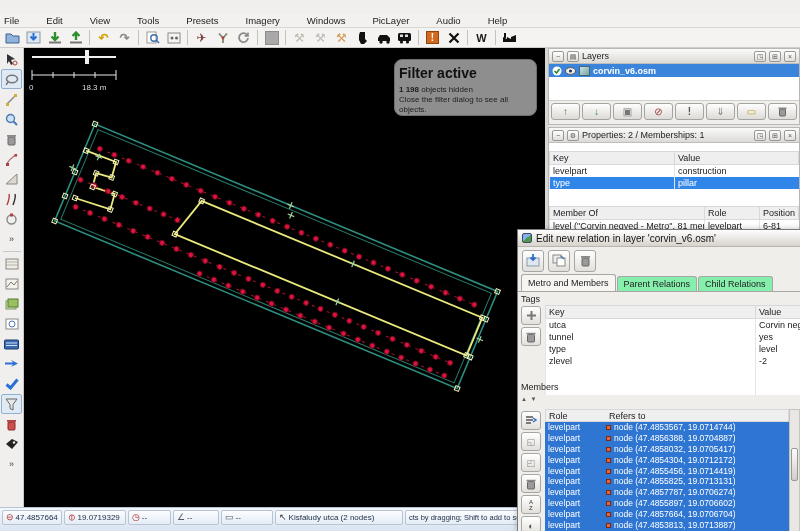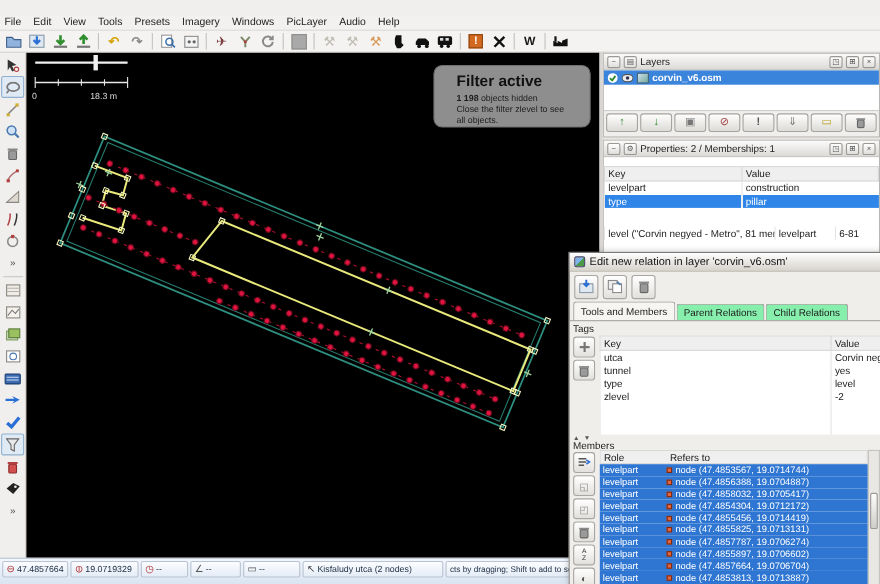--- a/index.html
+++ b/index.html
@@ -11,21 +11,21 @@
   .titlebar { position:absolute; left:0; top:0; width:800px; height:14px;
     background:linear-gradient(#9dc3e8,#6d9bd1 50%,#4d7fb8); display:flex; align-items:center; padding:0 3px; }
   .titlebar .appicon { width:10px; height:10px; background:linear-gradient(135deg,#cfe6ff 40%,#4a8a3a 60%); border:1px solid #2a4a7a; border-radius:2px; margin-right:4px; }
   .titlebar .title { font-size:9.5px; color:#0c1c30; flex:1; white-space:nowrap; }
   .winbtns { display:flex; gap:1px; }
   .winbtn { width:22px; height:11px; border:1px solid #35537a; border-radius:2px;
     background:linear-gradient(#e8f1fb,#9cb8d8); font-size:8px; line-height:9px; text-align:center; color:#23405f; }
 
   
   .menubar { position:absolute; left:0; top:14px; width:800px; height:14px; background:#f2f1ef;
-    border-bottom:1px solid #d8d6d2; display:flex; align-items:center; padding-left:4px; gap:11px; }
+    border-bottom:1px solid #d8d6d2; display:flex; align-items:center; padding-left:4px; gap:27px; }
   .menubar span { font-size:9.5px; color:#222; }
 
   
   .toolbar { position:absolute; left:0; top:28px; width:800px; height:20px; background:#f4f3f1;
     border-bottom:1px solid #cfcdc9; display:flex; align-items:center; padding-left:2px; }
   .tbtn { width:21px; height:18px; display:flex; align-items:center; justify-content:center; border-radius:2px; }
   .tsep { width:1px; height:15px; background:#c4c2be; margin:0 3px; }
   .glyph { font-size:12px; line-height:12px; }
 
   
@@ -33,21 +33,21 @@
   .left-toolbar { position:absolute; left:0; top:0; width:24px; height:459px; background:#f0efed;
     border-right:1px solid #c9c7c3; display:flex; flex-direction:column; align-items:center; padding-top:1px; }
   .ltbtn { width:21px; height:20px; display:flex; align-items:center; justify-content:center; border-radius:2px; margin:0; }
   .pressed { background:#dfeaf5; border:1px solid #8fb0d0; }
   .lsep { width:18px; height:1px; background:#c9c7c3; margin:2px 0; }
 
   .map { position:absolute; left:24px; top:0; width:521px; height:459px; background:#000; overflow:hidden; }
 
   .filter-notice { position:absolute; left:370px; top:11px; width:143px; height:57px;
     background:rgba(150,150,150,0.95); border:1px solid #6f6f6f; border-radius:8px;
-    box-shadow:2px 2px 4px rgba(0,0,0,0.6); padding:5px 20px; }
+    box-shadow:2px 2px 4px rgba(0,0,0,0.6); padding:5px 4px; }
   .filter-notice .fn-title { font-size:14px; font-weight:bold; color:#101010; margin-bottom:4px; }
   .filter-notice .fn-line { font-size:8px; color:#1d1d1d; line-height:10px; }
   .filter-notice b { font-weight:bold; }
 
   
   .right-col { position:absolute; left:548px; top:0; width:252px; height:459px; background:#e8e6e2; }
   .splitter { position:absolute; left:545px; top:0; width:3px; height:459px; background:#d8d6d2; }
   .panel { position:absolute; left:0; width:252px; background:#f0efed; border:1px solid #b9b7b3; }
   .phead { height:15px; background:linear-gradient(#fafafa,#dcdad6); border-bottom:1px solid #c0beba;
     display:flex; align-items:center; padding:0 3px; gap:3px; }
@@ -509,21 +509,21 @@
             <rect x="125.8" y="27.8" width="4.4" height="4.4" fill="none" stroke="#f5f5c0" stroke-width="1"></rect>
             <rect x="429.8" y="27.8" width="4.4" height="4.4" fill="none" stroke="#f5f5c0" stroke-width="1"></rect>
             <rect x="429.8" y="68.8" width="4.4" height="4.4" fill="none" stroke="#f5f5c0" stroke-width="1"></rect>
             <rect x="113.8" y="68.8" width="4.4" height="4.4" fill="none" stroke="#f5f5c0" stroke-width="1"></rect>
           </g>
       </svg>
       
       <div class="filter-notice">
         <div class="fn-title">Filter active</div>
         <div class="fn-line"><b>1 198</b><span> objects hidden</span></div>
-        <div class="fn-line">Close the filter zlevel to see all objects.</div>
+        <div class="fn-line">Close the filter dialog to see all objects.</div>
       </div>
     </div>
 
     <div class="splitter"></div>
 
     <div class="right-col">
 
       <div class="panel" style="top:0; height:77px;">
         <div class="phead">
           <div class="pbtn">−</div>
@@ -609,20 +609,25 @@
           </tbody>
             </table>
           <div style="height:17px;"></div>
           <table class="grid">
             <colgroup>
                 <col style="width:155px">
                 <col style="width:55px">
                 <col>
               </colgroup>
             <tbody>
+                <tr>
+              <th>Member Of</th>
+              <th>Role</th>
+              <th>Position</th>
+            </tr>
             <tr>
               <td>level ("Corvin negyed - Metro", 81 members)</td>
               <td>levelpart</td>
               <td>6-81</td>
             </tr>
           </tbody>
             </table>
         </div>
       </div>
     </div>
@@ -678,21 +683,21 @@
           </svg>
         </div>
       <div class="dbtn">
           <svg class="ic" width="11" height="13">
             <rect x="2" y="4" width="7" height="8" rx="1" fill="#9a9a9a" stroke="#666"></rect>
             <rect x="1" y="2" width="9" height="1.8" fill="#888"></rect>
           </svg>
         </div>
     </div>
     <div class="tabs">
-      <div class="tab active">Tools and Members</div>
+      <div class="tab active">Metro and Members</div>
       <div class="tab">Parent Relations</div>
       <div class="tab">Child Relations</div>
     </div>
     <div class="dlg-body">
       <div class="seclabel">Tags</div>
       <div class="side-btns" style="left:3px; top:14px;">
         <div class="sbtn">
             <svg class="ic" width="11" height="11">
               <path d="M5.5 1v9M1 5.5h9" stroke="#777" stroke-width="2"></path>
             </svg>
@@ -736,21 +741,21 @@
                 <td></td>
               </tr>
           <tr>
                 <td style="height:16px;"></td>
                 <td></td>
               </tr>
         </tbody>
           </table>
       </div>
       <div class="mini-splitter">▲ ▼</div>
-      <div class="seclabel" style="position:absolute; top:106px; left:0;">Members</div>
+      <div class="seclabel" style="position:absolute; top:88px; left:0;">Members</div>
       <div class="side-btns" style="left:3px; top:119px;">
         <div class="sbtn">
             <svg class="ic" width="12" height="11">
               <path d="M1 2h7M1 5h7M1 8h5" stroke="#555" stroke-width="1.4"></path>
               <path d="M8 7l3-2-3-2" fill="none" stroke="#2a6fd6" stroke-width="1.4"></path>
             </svg>
           </div>
         <div class="sbtn">
             <span style="color:#888;">◱</span>
           </div>

